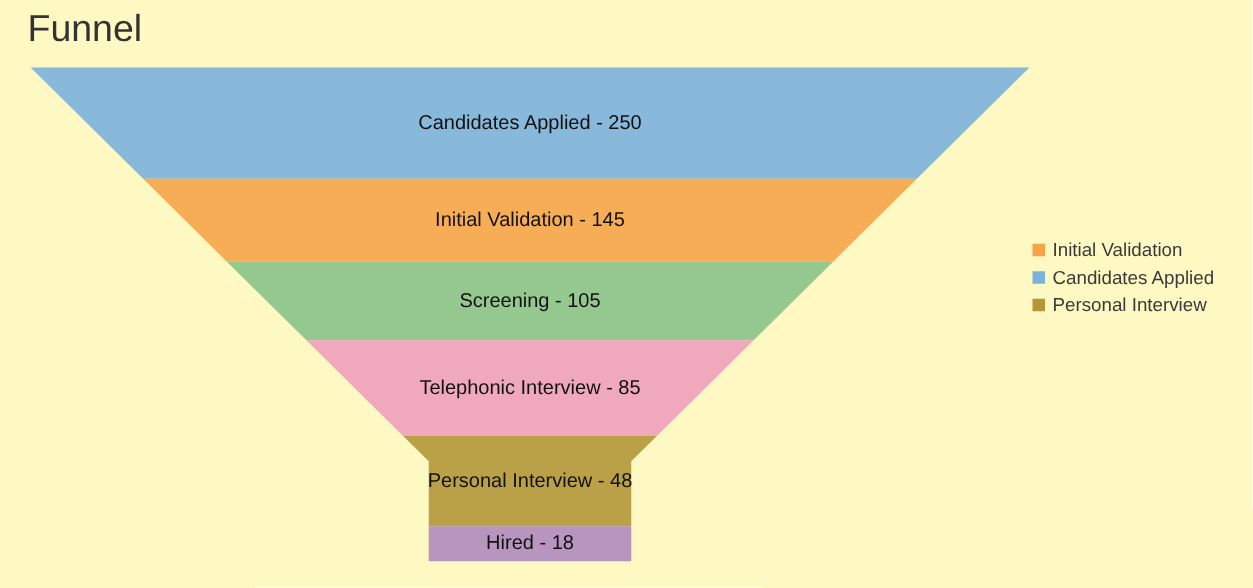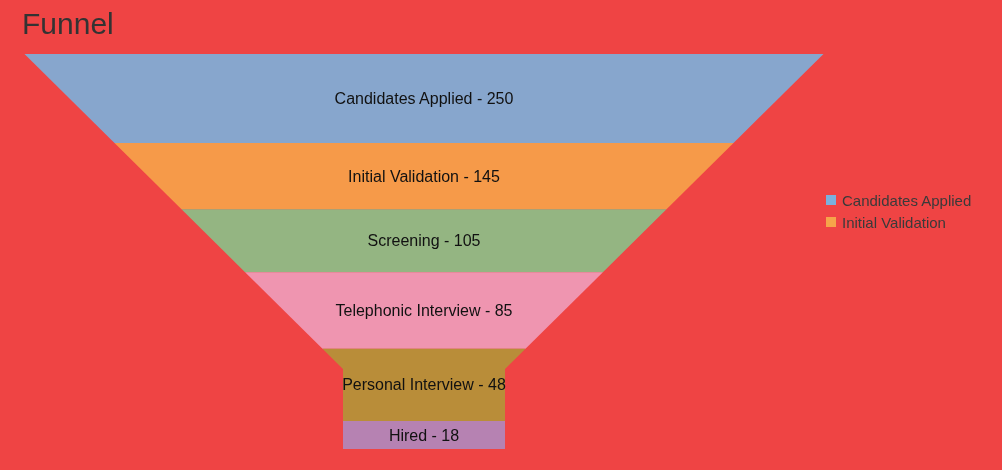--- a/index.html
+++ b/index.html
@@ -1,20 +1,20 @@
 <!DOCTYPE html>
 <html><head>
 <meta charset="utf-8">
 <style>
   html, body { margin: 0; padding: 0; background: #ffffff; }
   .chart-container {
     position: relative;
     width: 1002px;
     height: 470px;
-    background: #ef4444;
+    background: #fef9c3;
     font-family: "Liberation Sans", sans-serif;
     overflow: hidden;
   }
   .chart-title {
     position: absolute;
     left: 22px;
     top: 7px;
     font-size: 30px;
     font-weight: 400;
     color: #333333;
@@ -65,21 +65,25 @@
       <text x="424" y="240.8" text-anchor="middle" dominant-baseline="central" class="stage-label">Screening - 105</text>
       <polygon points="245.1,272.2 602.9,272.2 525.5,348.7 322.5,348.7" fill="#EE9EBD" fill-opacity="0.9" class="funnel-segment"></polygon>
       <text x="424" y="310.5" text-anchor="middle" dominant-baseline="central" class="stage-label">Telephonic Interview - 85</text>
       <polygon points="322.5,348.7 525.5,348.7 505.0,369.0 505.0,421.0 343.0,421.0 343.0,369.0" fill="#B29638" fill-opacity="0.9" class="funnel-segment"></polygon>
       <text x="424" y="384.8" text-anchor="middle" dominant-baseline="central" class="stage-label">Personal Interview - 48</text>
       <polygon points="343.0,421.0 505.0,421.0 505.0,449.0 343.0,449.0" fill="#AF89BF" fill-opacity="0.9" class="funnel-segment"></polygon>
       <text x="424" y="435.0" text-anchor="middle" dominant-baseline="central" class="stage-label">Hired - 18</text>
     </svg>
   <div class="legend" id="legend">
       <div class="legend-item">
+        <span class="legend-swatch" style="background: rgb(246, 164, 74);"></span>
+        <span class="legend-label">Initial Validation</span>
+      </div>
+      <div class="legend-item">
         <span class="legend-swatch" style="background: rgb(123, 177, 221);"></span>
         <span class="legend-label">Candidates Applied</span>
       </div>
       <div class="legend-item">
-        <span class="legend-swatch" style="background: rgb(246, 164, 74);"></span>
-        <span class="legend-label">Initial Validation</span>
+        <span class="legend-swatch" style="background: rgb(178, 150, 56);"></span>
+        <span class="legend-label">Personal Interview</span>
       </div>
     </div>
 </div>
 
 </body></html>

